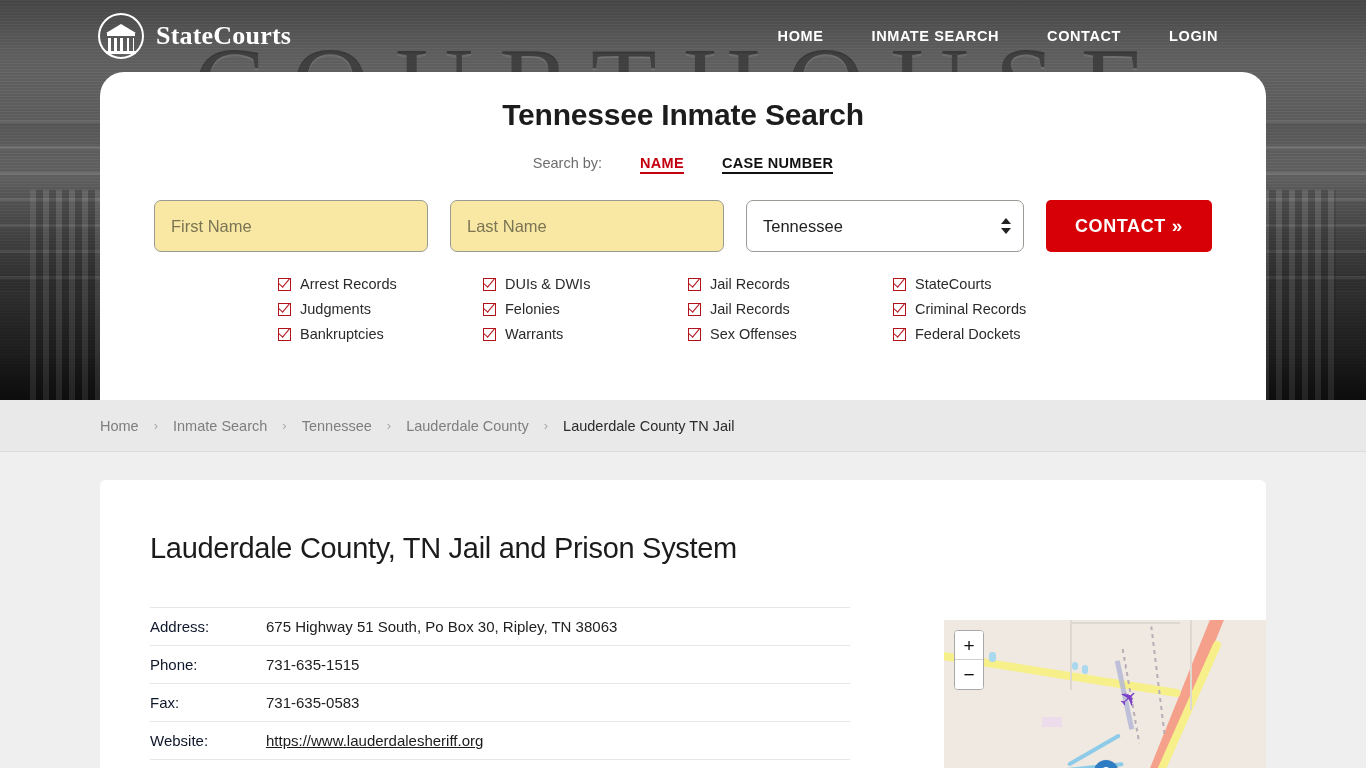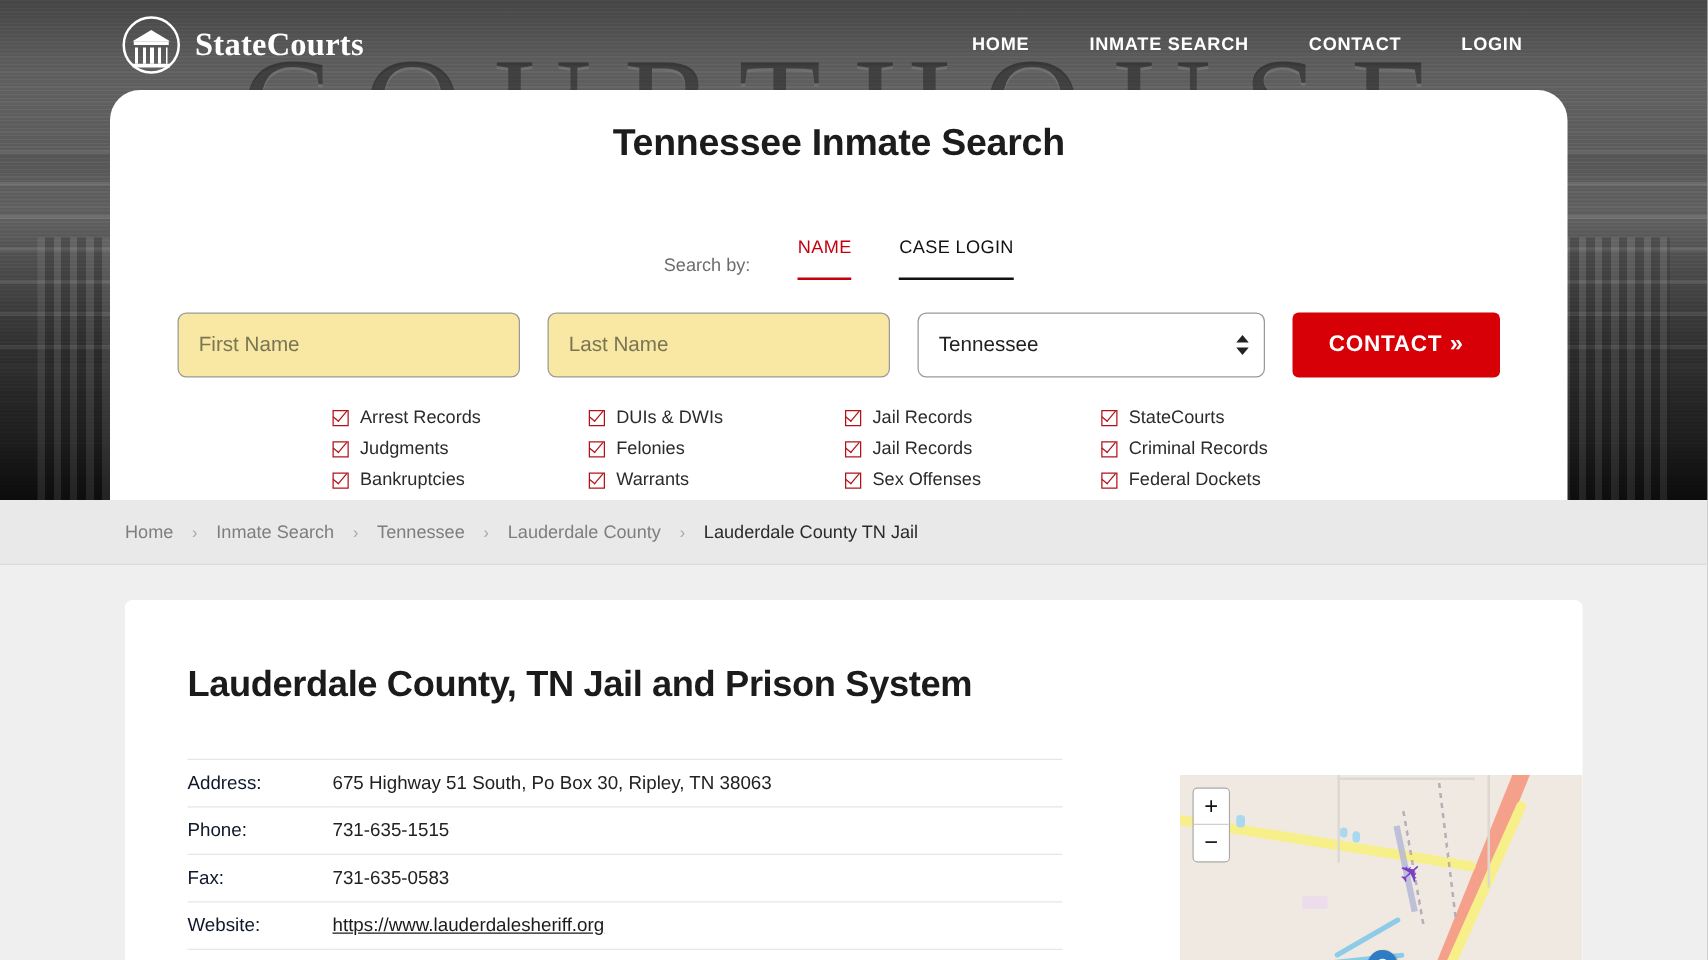--- a/index.html
+++ b/index.html
@@ -109,21 +109,21 @@
     color: #fff;
     text-decoration: none;
     font-size: 14.5px;
     font-weight: bold;
     letter-spacing: .6px;
   }
 
   
   .search-card {
     position: absolute;
-    left: 88px;
+    left: 100px;
     top: 72px;
     width: 1166px;
     height: 356px;
     background: #fff;
     border-radius: 24px;
     z-index: 6;
     padding: 26px 48px 0;
   }
   .card-title {
     text-align: center;
@@ -135,25 +135,24 @@
   .searchby-row {
     margin-top: 23px;
     display: flex;
     align-items: flex-end;
     justify-content: center;
     gap: 38px;
   }
   .searchby-label { font-size: 14.5px; color: #6d6d6d; padding-bottom: 3px; }
   .tab {
     font-size: 14.5px;
-    font-weight: normal;
+    font-weight: bold;
     letter-spacing: .3px;
-    padding-bottom: 16px;
+    padding-bottom: 1px;
     cursor: pointer;
-    margin-top: 35px;
   }
   .tab.active { color: #c4000f; border-bottom: 2.5px solid #c4000f; }
   .tab.inactive { color: #111; border-bottom: 2.5px solid #111; }
 
   .fields {
     margin-top: 26px;
     display: flex;
     align-items: center;
     gap: 22px;
     justify-content: center;
@@ -254,21 +253,21 @@
     margin: 0 auto;
     background: #fff;
     border-radius: 6px 6px 0 0;
     height: 290px;
     padding: 52px 50px 0;
     position: relative;
     overflow: hidden;
   }
   .page-title {
     font-size: 29px;
-    font-weight: bold;
+    font-weight: normal;
     color: #1b1b1b;
     letter-spacing: -.3px;
   }
   .info-table { margin-top: 42px; width: 700px; border-collapse: collapse; }
   .info-table tr { border-bottom: 1px solid #e6e6e6; }
   .info-table tr:first-child { border-top: 1px solid #e6e6e6; }
   .info-table td { padding: 10px 0; font-size: 15px; color: #222; vertical-align: top; }
   .info-table td.lbl { width: 116px; color: #0f172a; }
   .info-table a { color: #1b1b1b; text-decoration: underline; }
 
@@ -383,21 +382,21 @@
       <a href="#">LOGIN</a>
     </div>
   </div>
 
   <div class="search-card">
     <div class="card-title">Tennessee Inmate Search</div>
 
     <div class="searchby-row">
       <div class="searchby-label">Search by:</div>
       <div class="tab active">NAME</div>
-      <div class="tab inactive">CASE LOGIN</div>
+      <div class="tab inactive">CASE NUMBER</div>
     </div>
 
     <div class="fields">
       <input class="field first" type="text" placeholder="First Name" style="">
       <input class="field last" type="text" placeholder="Last Name" style="">
       <div class="select-wrap">
         <div class="select-box">Tennessee</div>
         <div class="spin">
             <i class="up"></i>
             <i class="dn"></i>

